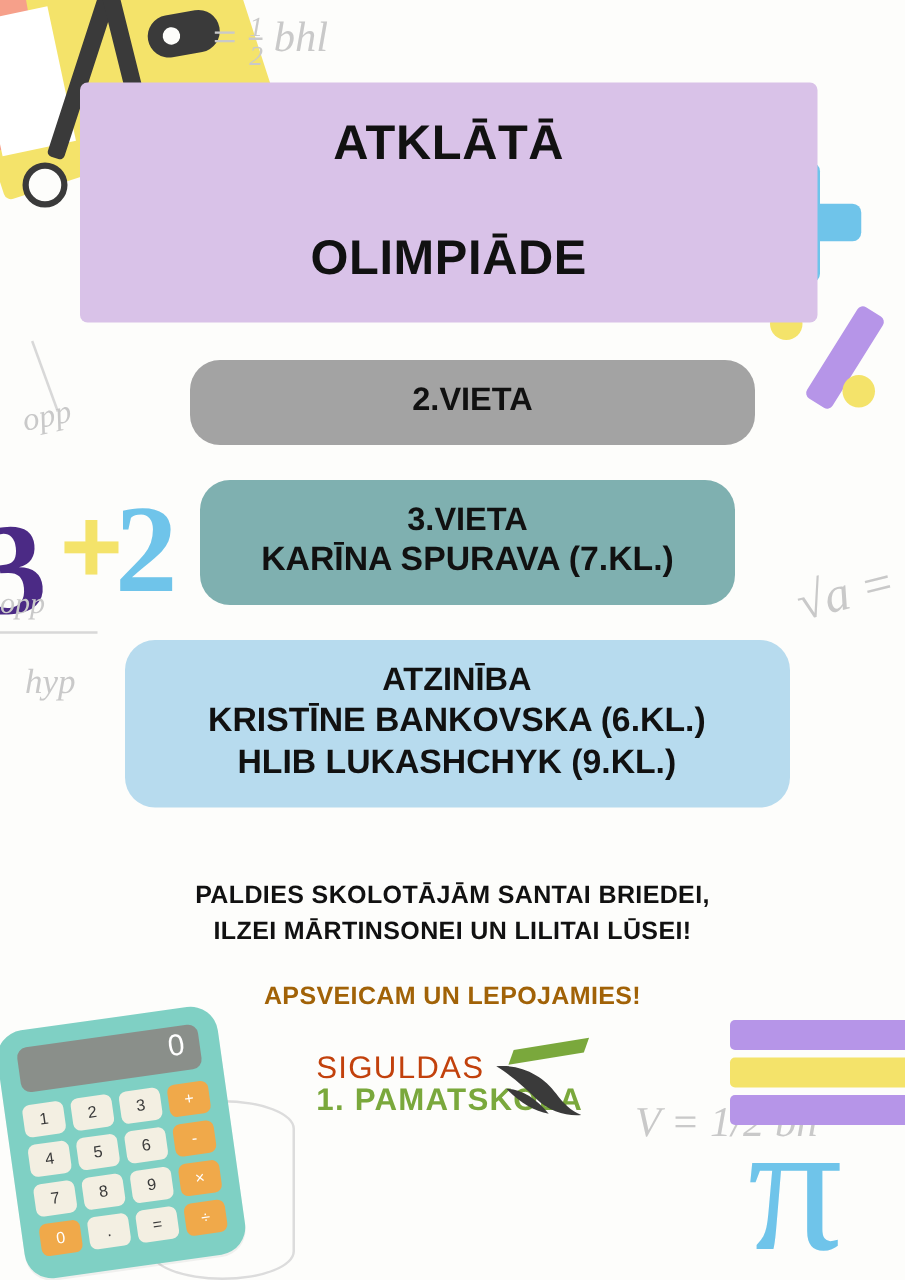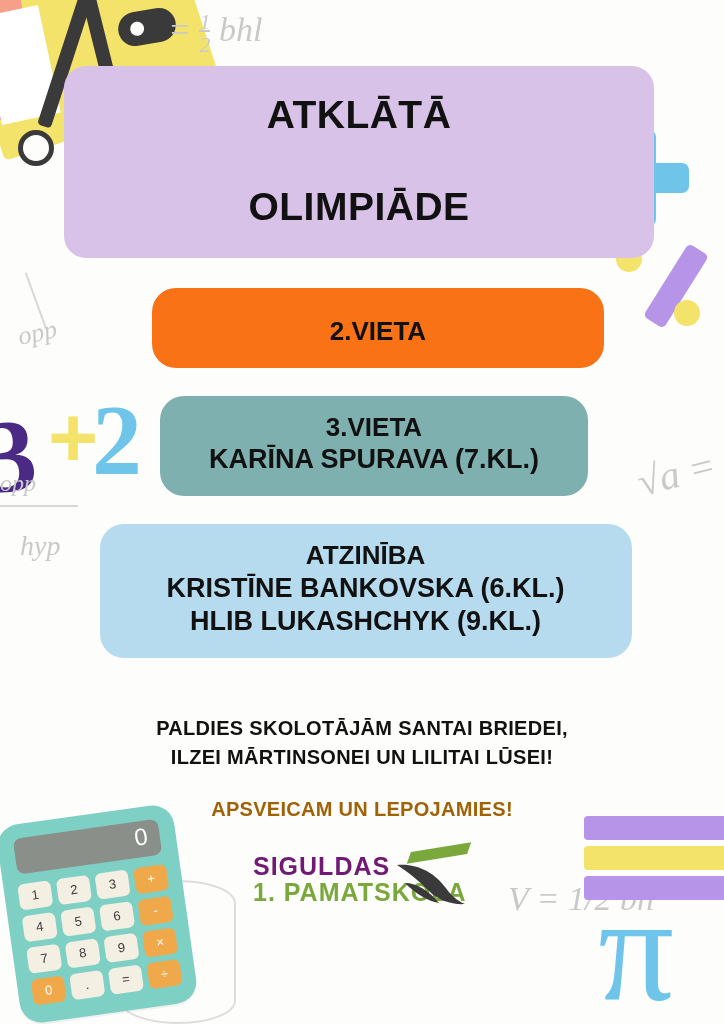--- a/index.html
+++ b/index.html
@@ -174,21 +174,21 @@
   
   .content {
     position: relative;
     z-index: 5;
     width: 724px;
   }
 
   .title-card {
     margin: 66px 70px 0 64px;
     background: #d9c2e8;
-    border-radius: 22px;
+    border-radius: 6px;
     padding: 26px 20px 28px 20px;
     text-align: center;
   }
   .title-card h1 {
     margin: 0;
     font-size: 39px;
     line-height: 1.18;
     letter-spacing: 0.5px;
     color: #111111;
     font-weight: bold;
@@ -202,22 +202,22 @@
   }
   .award .line {
     display: block;
     line-height: 1.22;
   }
   .award .place { font-size: 26px; }
   .award .person { font-size: 27px; }
 
   .award-1 {
     margin: 30px 120px 0 152px;
-    background: #f97316;
-    padding: 28px 14px 20px 14px;
+    background: #a3a3a3;
+    padding: 16px 14px 20px 14px;
   }
   .award-2 {
     margin: 28px 136px 0 160px;
     background: #7fb0b0;
     padding: 16px 14px 20px 14px;
   }
   .award-3 {
     margin: 28px 92px 0 100px;
     background: #b7dbee;
     padding: 16px 14px 20px 13px;
@@ -241,21 +241,21 @@
     letter-spacing: 0.3px;
   }
 
   .logo {
     margin: 32px auto 0 auto;
     width: 230px;
     position: relative;
     text-align: left;
   }
   .logo-text-1 {
-    font-size: 25px; font-weight: bold; color: #701a75;
+    font-size: 25px; font-weight: normal; color: #c2410c;
     letter-spacing: 1px; line-height: 1.05;
     padding-left: 6px;
   }
   .logo-text-2 {
     font-size: 25px; font-weight: bold; color: #7aa83c;
     letter-spacing: 1px; line-height: 1.05;
     padding-left: 6px;
   }
   .logo-mark {
     position: absolute; right: 8px; top: -6px; width: 74px; height: 62px;

